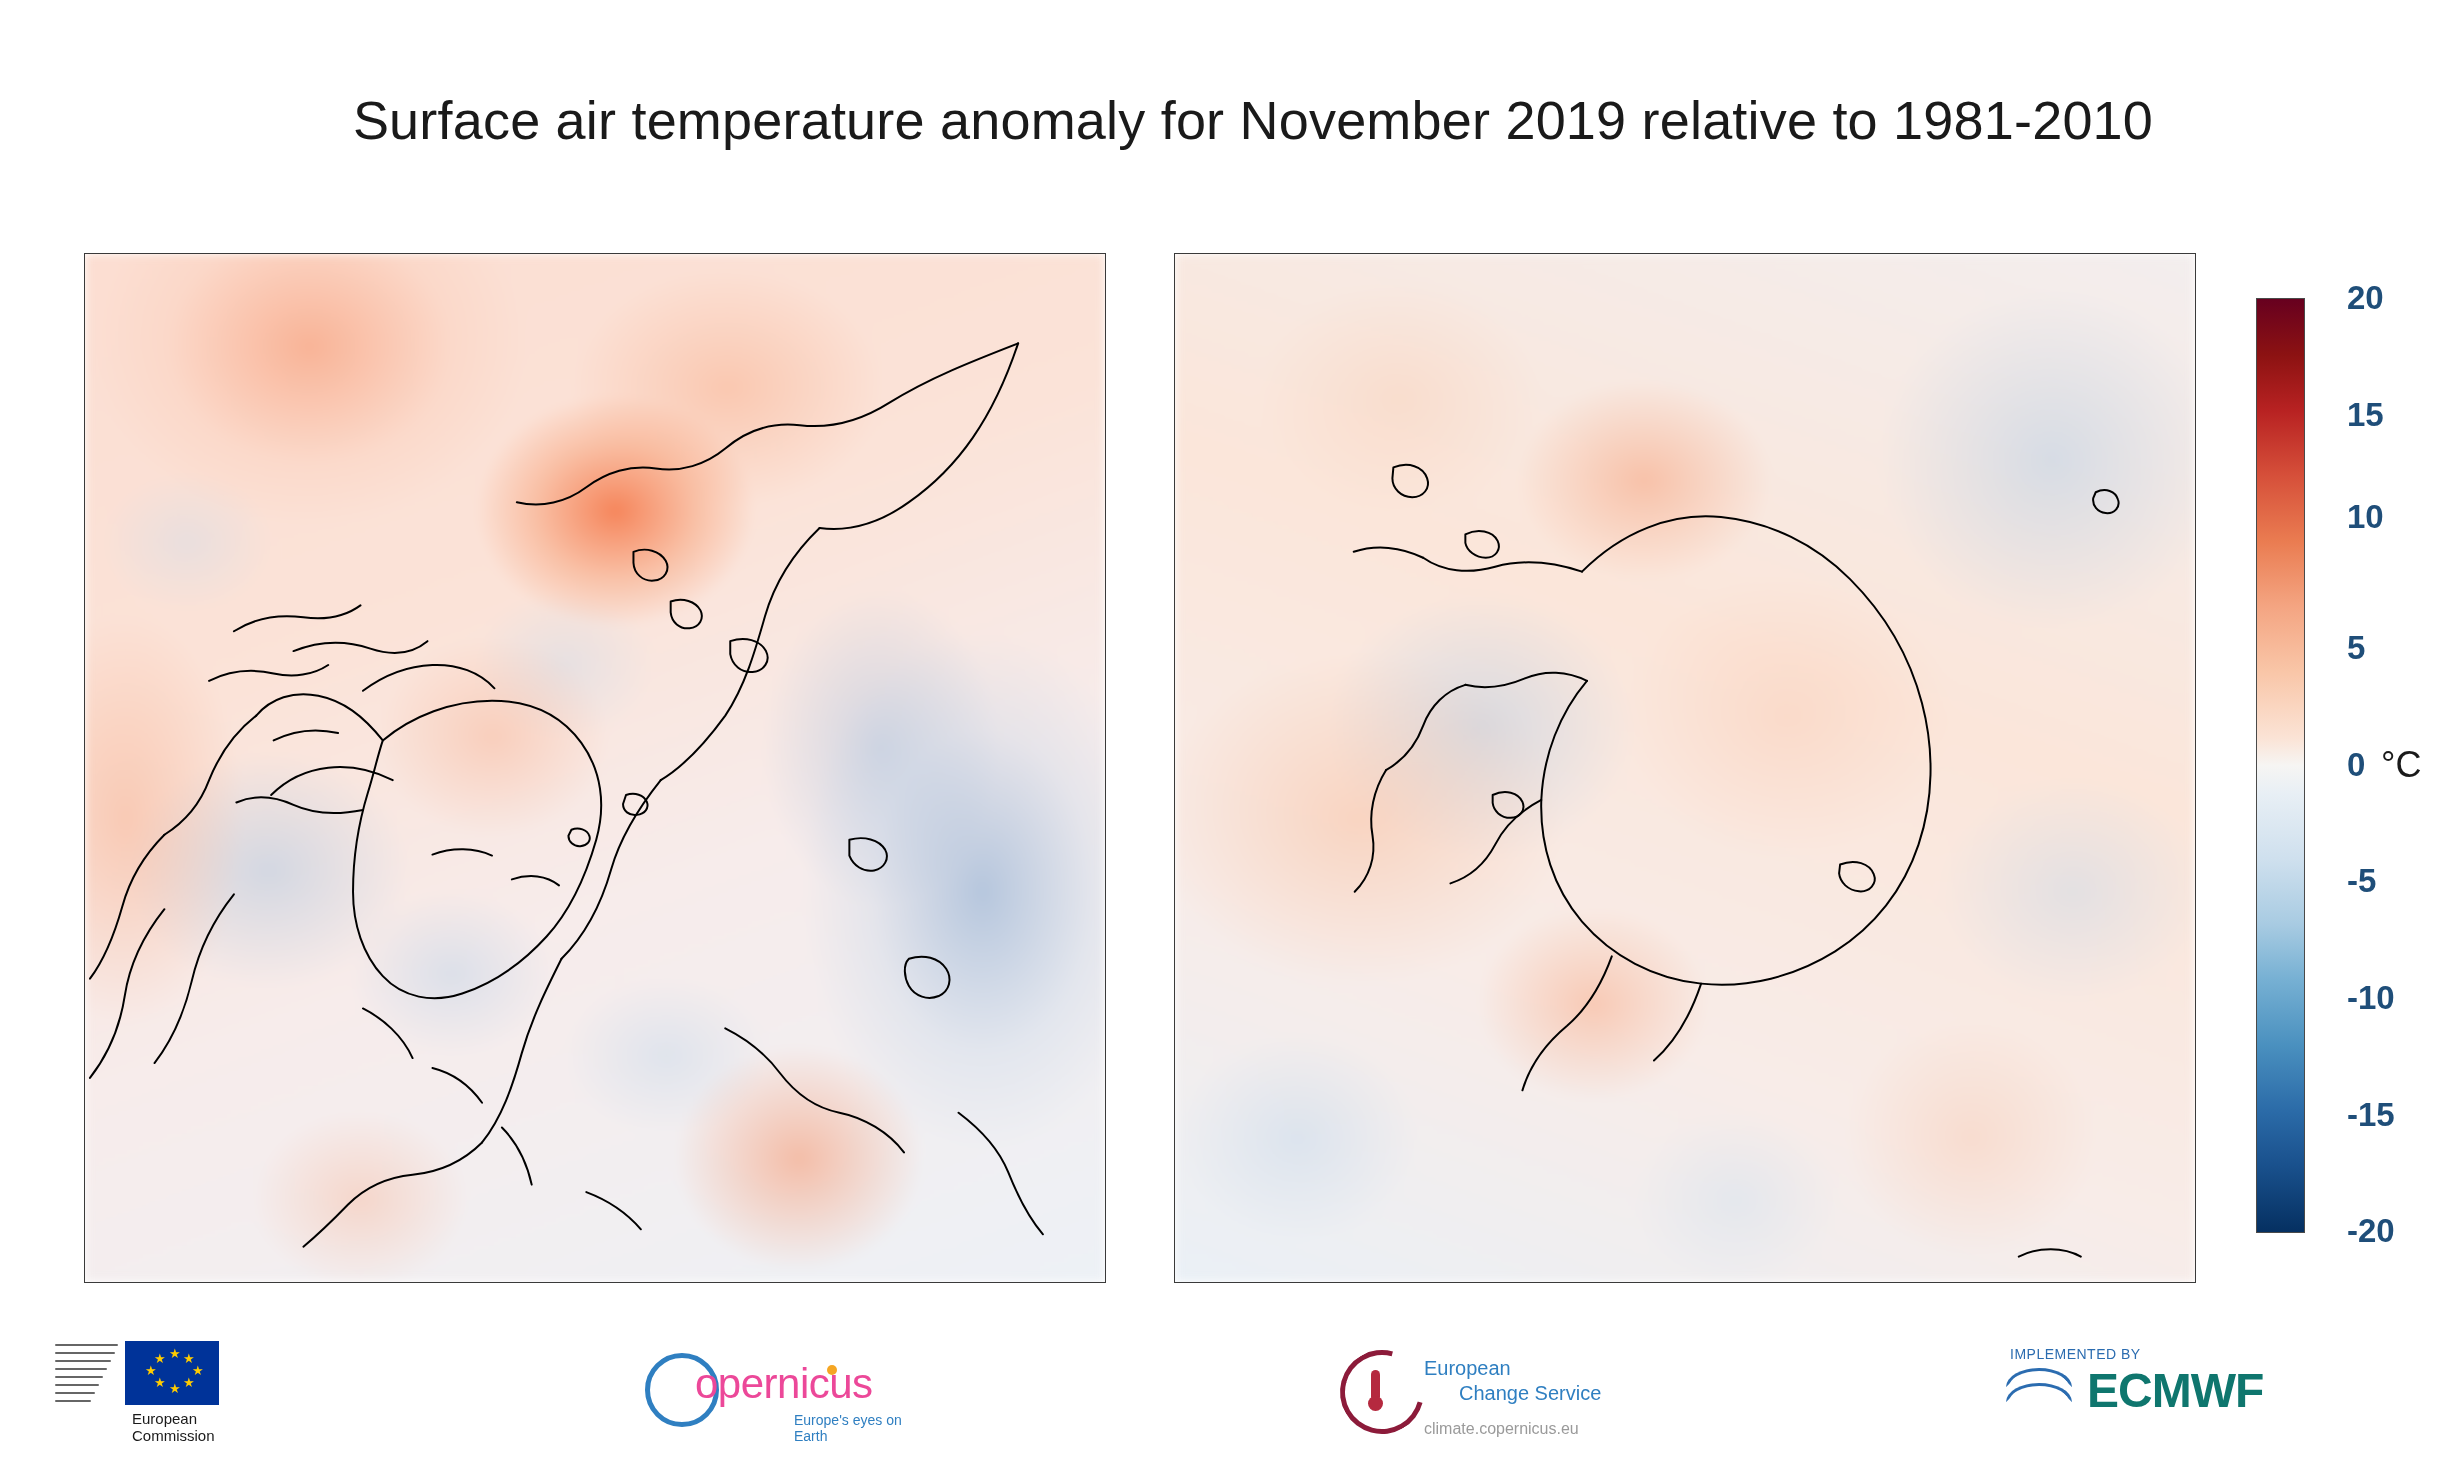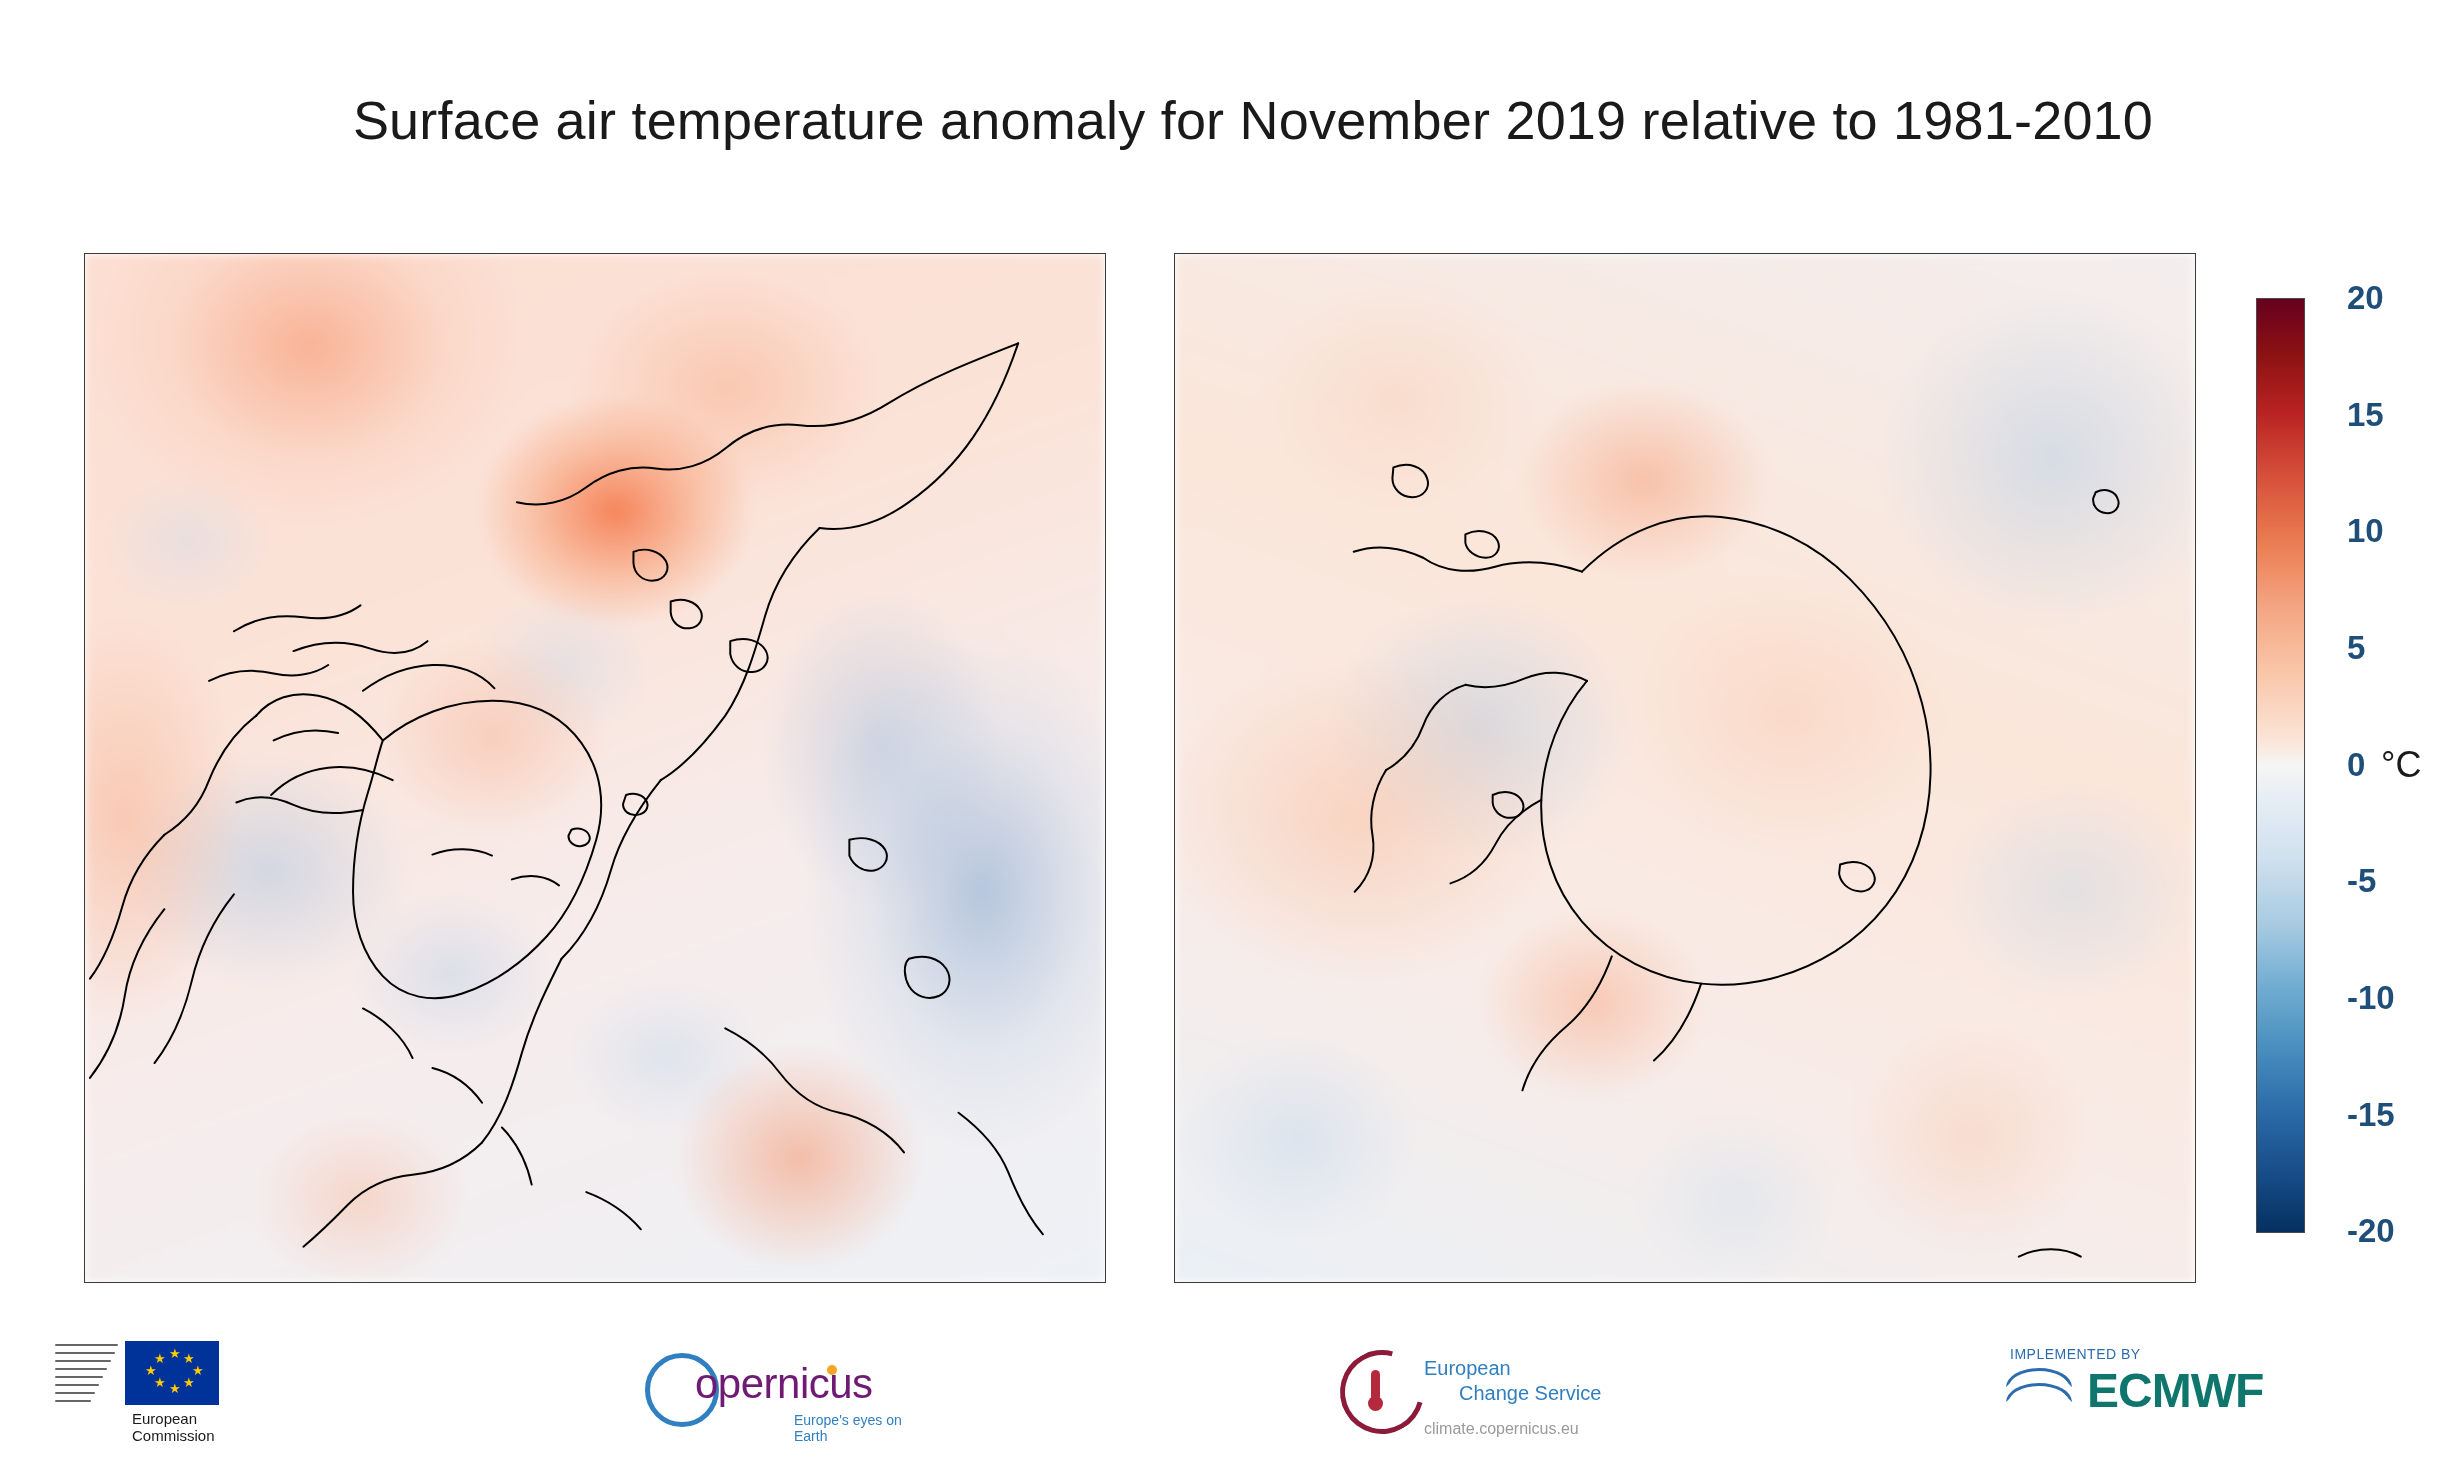--- a/index.html
+++ b/index.html
@@ -97,21 +97,21 @@
   .logo{position:absolute;}
   #eu-logo{left:55px;top:15px;width:209px;height:139px;}
   #eu-flag{position:absolute;left:70px;top:5px;width:94px;height:64px;background:#003399;}
   .eu-star{position:absolute;color:#ffcc00;font-size:13px;line-height:1;}
   #eu-caption{position:absolute;left:77px;top:74px;font-size:15px;color:#1a1a1a;line-height:1.15;}
   .eu-bars{position:absolute;left:0;top:5px;width:65px;height:64px;}
   .eu-bar{position:absolute;left:0;height:2px;background:#666;border-radius:1px;}
 
   #copernicus-logo{left:645px;top:27px;width:278px;height:109px;}
   #cop-ring{position:absolute;left:0;top:5px;width:64px;height:64px;border:5.5px solid #2f7fc1;border-radius:50%;}
-  #cop-word{position:absolute;left:50px;top:12px;font-size:42px;color:#701a75;letter-spacing:-0.5px;}
+  #cop-word{position:absolute;left:50px;top:12px;font-size:42px;color:#ec4899;letter-spacing:-0.5px;}
   #cop-dot{position:absolute;left:182px;top:17px;width:10px;height:10px;background:#f5a623;border-radius:50%;}
   #cop-tag{position:absolute;left:149px;top:64px;font-size:14px;color:#2f7fc1;}
 
   #c3s-logo{left:1340px;top:25px;width:308px;height:114px;}
   #c3s-arc{position:absolute;left:0;top:4px;width:74px;height:74px;border:5px solid #8c1b3a;border-radius:50%;border-right-color:transparent;transform:rotate(-30deg);}
   #c3s-therm{position:absolute;left:31px;top:24px;width:9px;height:31px;background:#b5293f;border-radius:4.5px;}
   #c3s-bulb{position:absolute;left:28px;top:50px;width:15px;height:15px;background:#b5293f;border-radius:50%;}
   #c3s-line1{position:absolute;left:84px;top:11px;font-size:20px;color:#2f7fc1;}
   #c3s-line2{position:absolute;left:84px;top:36px;font-size:20px;color:#2f7fc1;margin-left:35px;}
   #c3s-url{position:absolute;left:84px;top:74px;font-size:16px;color:#9a9a9a;}
@@ -202,21 +202,21 @@
       <path d="M640 1090 C665 1078 692 1085 700 1104 C707 1120 695 1136 676 1136 C656 1136 642 1122 640 1106 Z"></path>
       <path d="M1340 1230 C1370 1218 1400 1228 1408 1250 C1415 1268 1400 1286 1378 1284 C1356 1282 1340 1266 1338 1248 Z"></path>
     </g>
   </svg>
 </div>
 
 <div id="colorbar-wrap">
   <div id="colorbar"></div>
   <div class="cb-tick" style="top:0px">20</div>
   <div class="cb-tick" style="top:117px">15</div>
-  <div class="cb-tick" style="top:233px">10</div>
+  <div class="cb-tick" style="top:219px">10</div>
   <div class="cb-tick" style="top:350px">5</div>
   <div class="cb-tick" style="top:467px">0</div>
   <div class="cb-tick" style="top:583px">-5</div>
   <div class="cb-tick" style="top:700px">-10</div>
   <div class="cb-tick" style="top:817px">-15</div>
   <div class="cb-tick" style="top:933px">-20</div>
   <div id="cb-unit">°C</div>
 </div>
 
 <div id="footer">

